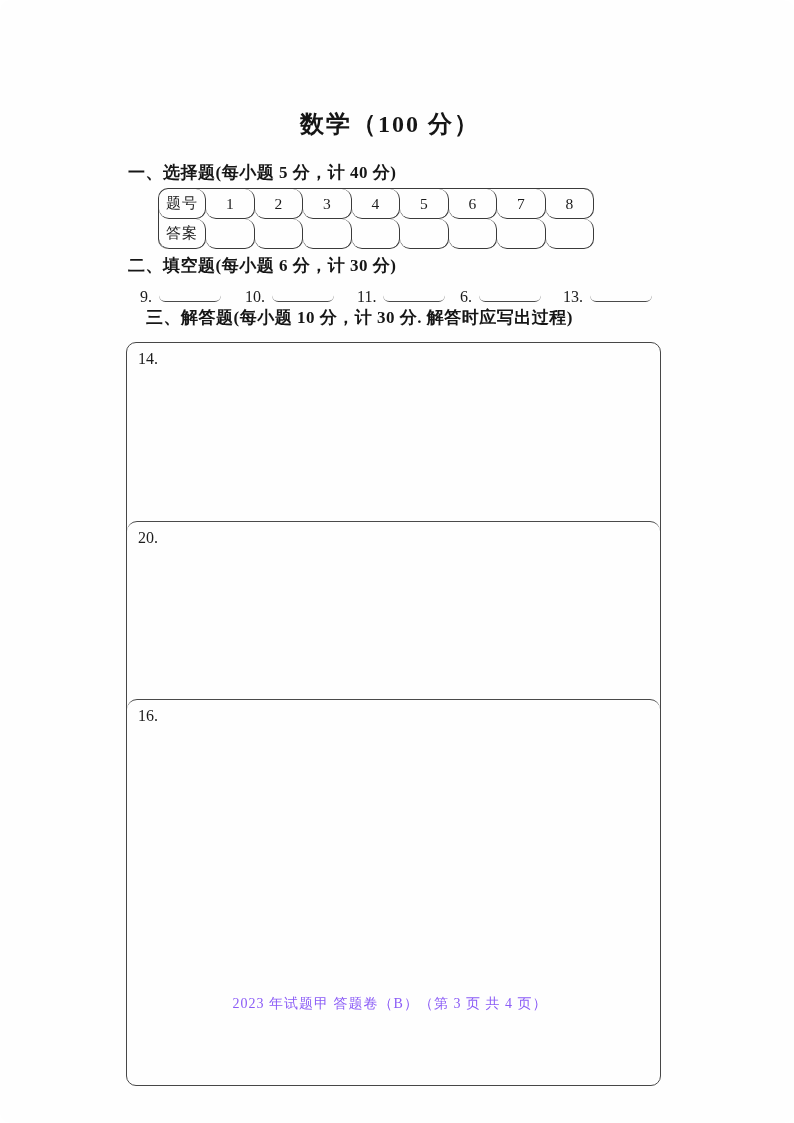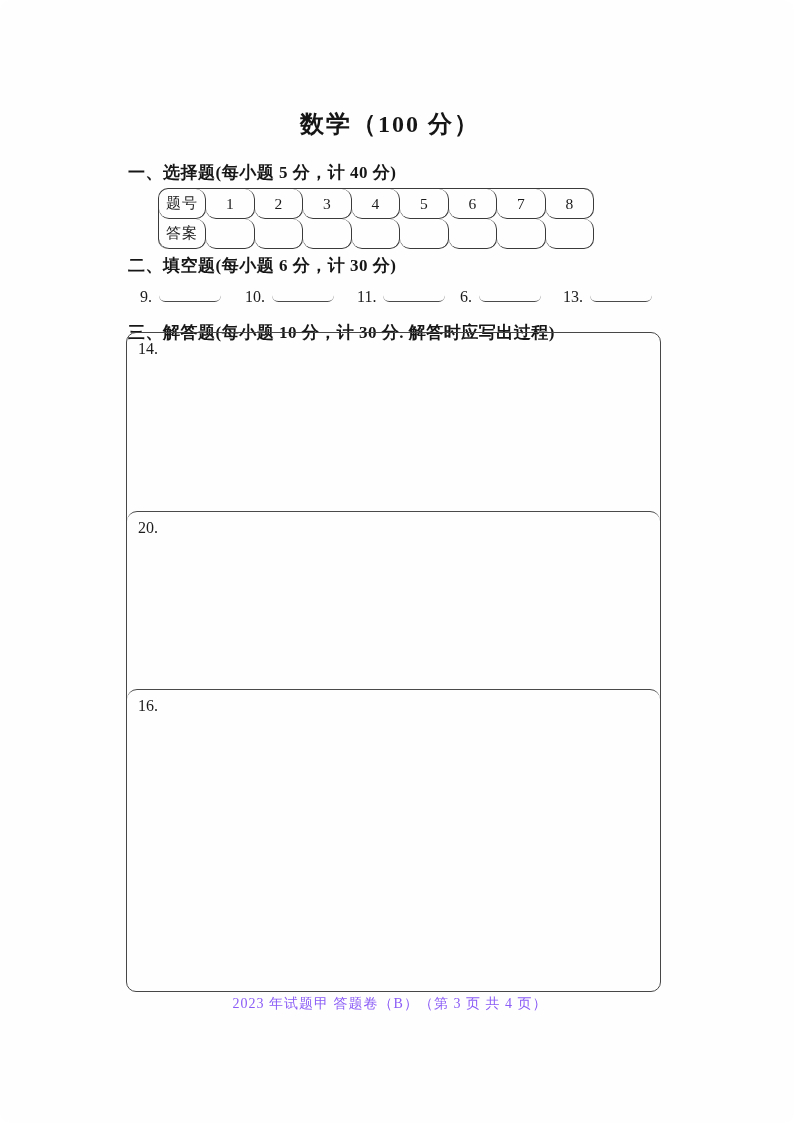--- a/index.html
+++ b/index.html
@@ -28,21 +28,21 @@
     position: absolute;
     left: 128px;
     font-size: 17px;
     font-weight: bold;
     letter-spacing: 0.5px;
     color: #161616;
     white-space: nowrap;
   }
   .heading-choice   { top: 161px; }
   .heading-fill     { top: 254px; }
-  .heading-solution { top: 321px; }
+  .heading-solution { top: 306px; margin-left: 18px; }
 
   
   .answer-table {
     position: absolute;
     left: 158px; top: 188px;
     display: grid;
     grid-template-columns: 47px repeat(8, 48.5px);
     grid-auto-rows: 30px;
     border-top: 1.4px solid #3a3a3a;
     border-left: 1.4px solid #3a3a3a;
@@ -78,22 +78,22 @@
   }
   .blank-9  { left: 140px; }
   .blank-10 { left: 245px; }
   .blank-11 { left: 357px; }
   .blank-12 { left: 460px; }
   .blank-13 { left: 563px; }
 
   
   .solution-box {
     position: absolute;
-    left: 126px; top: 332px;
-    width: 535px; height: 660px;
+    left: 126px; top: 342px;
+    width: 535px; height: 744px;
     border: 1.5px solid #474747;
   }
   .problem-area {
     position: relative;
     width: 100%;
   }
   .problem-area + .problem-area { border-top: 1.3px solid #4a4a4a; }
   .area-14 { height: 178px; }
   .area-15 { height: 178px; }
   .area-16 { height: 256px; text-align: right; }

